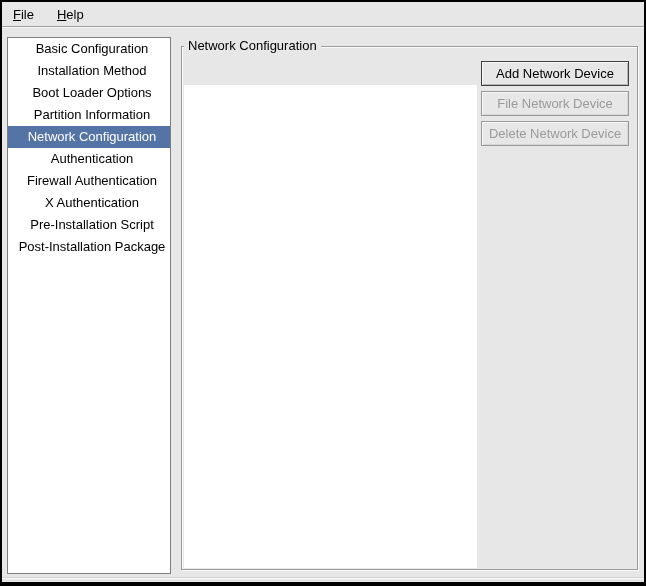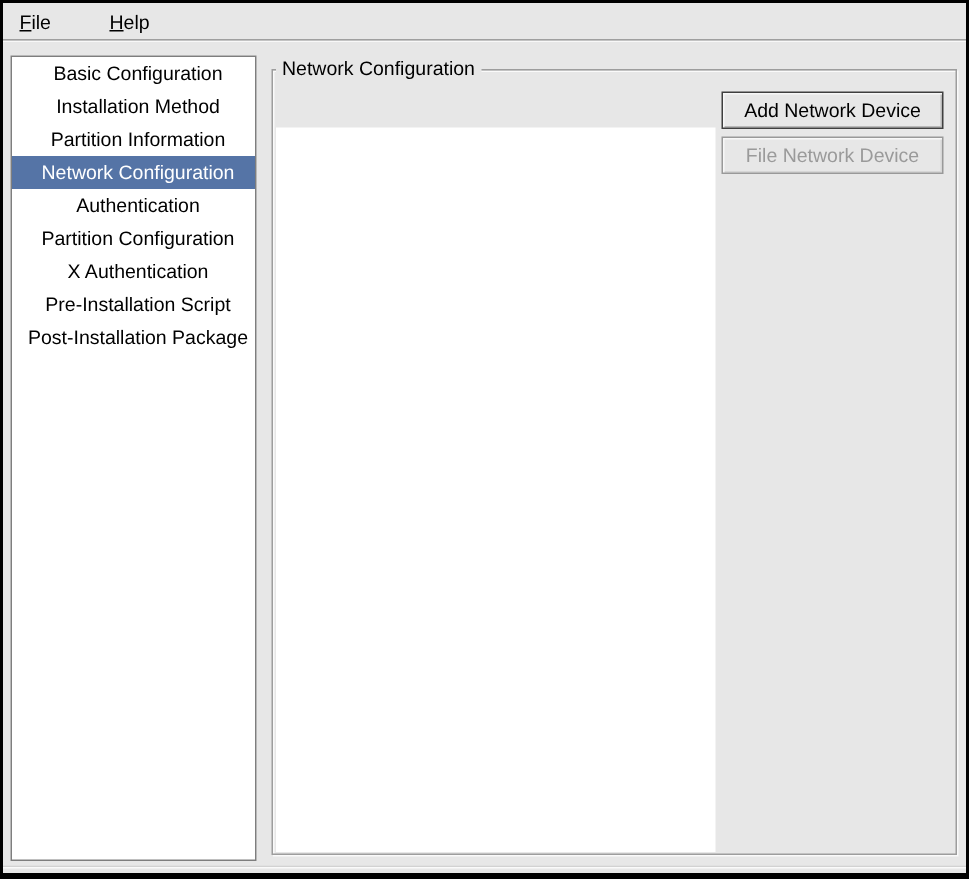--- a/index.html
+++ b/index.html
@@ -10,21 +10,21 @@
   }
   .inner {
     position:absolute; left:2px; top:2px; width:642px; height:580px;
     background:#e7e7e7; overflow:hidden;
   }
 
   
   .menubar {
     position:absolute; left:0; top:0; width:100%; height:25px;
     box-sizing:border-box; display:flex; align-items:center;
-    padding-left:8px; gap:33px;
+    padding-left:8px; gap:17px;
     border-bottom:1px solid #9f9f9f;
     box-shadow:0 1px 0 #f8f8f8;
   }
   .menu-item { display:inline-block; padding:2px 3px; cursor:default; }
   .menu-item::first-letter { text-decoration:underline; }
 
   
   .listbox {
     position:absolute; left:5px; top:35px; width:164px; height:537px;
     background:#ffffff; box-sizing:border-box;
@@ -99,34 +99,36 @@
   <div class="inner">
 
     <div class="menubar">
       <span class="menu-item">File</span>
       <span class="menu-item">Help</span>
     </div>
 
     <div class="listbox">
       <div class="list-item">Basic Configuration</div>
       <div class="list-item">Installation Method</div>
+      <div class="list-item">Boot Loader Options</div>
       <div class="list-item">Partition Information</div>
       <div class="list-item selected" style="background: rgb(85, 116, 166); color: rgb(255, 255, 255);">Network Configuration</div>
       <div class="list-item">Authentication</div>
-      <div class="list-item">Partition Configuration</div>
+      <div class="list-item">Firewall Authentication</div>
       <div class="list-item">X Authentication</div>
       <div class="list-item">Pre-Installation Script</div>
       <div class="list-item">Post-Installation Package</div>
     </div>
 
     <div class="frame"></div>
     <div class="frame-title">Network Configuration</div>
 
     <div class="table">
       <div class="table-body"></div>
     </div>
 
     <div class="btn btn-add">Add Network Device</div>
     <div class="btn btn-edit disabled">File Network Device</div>
+    <div class="btn btn-delete disabled">Delete Network Device</div>
 
     <div class="bottom-bevel"></div>
   </div>
 </div>
 
 </body></html>

